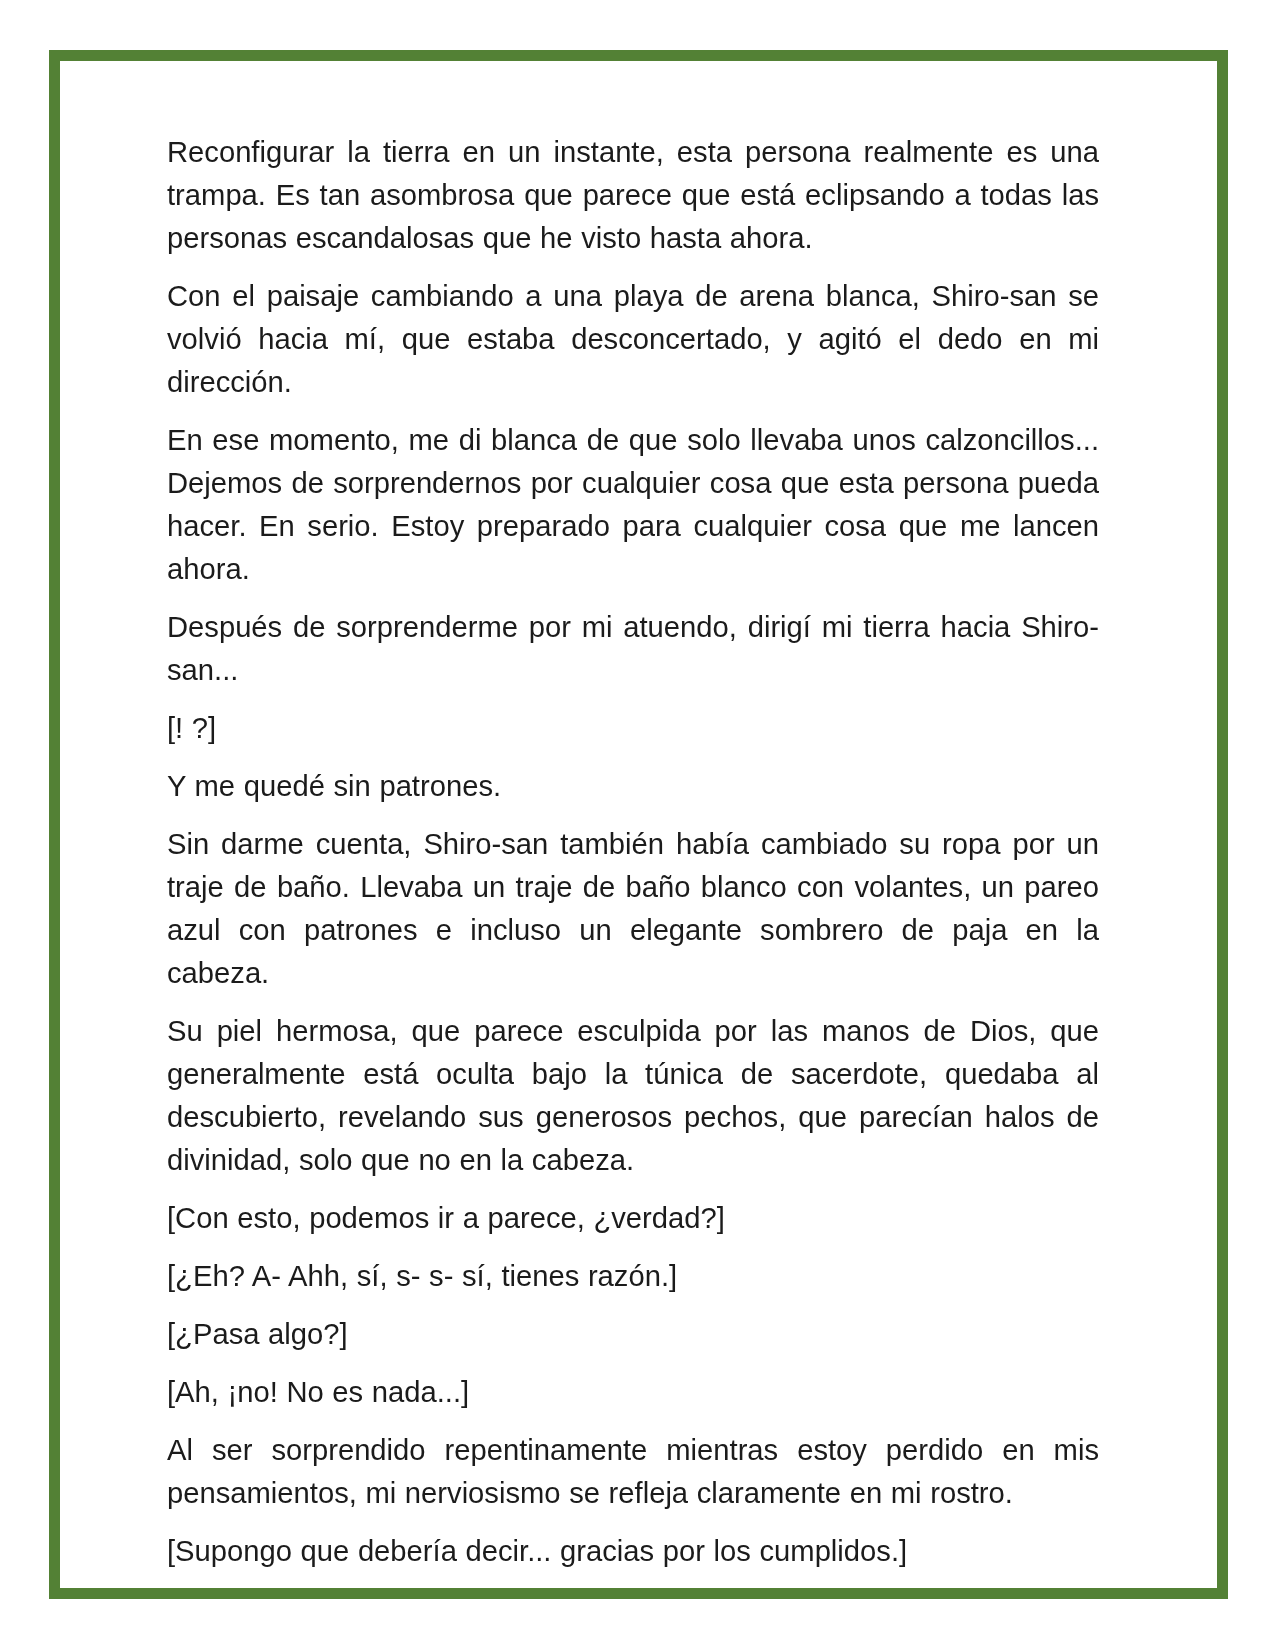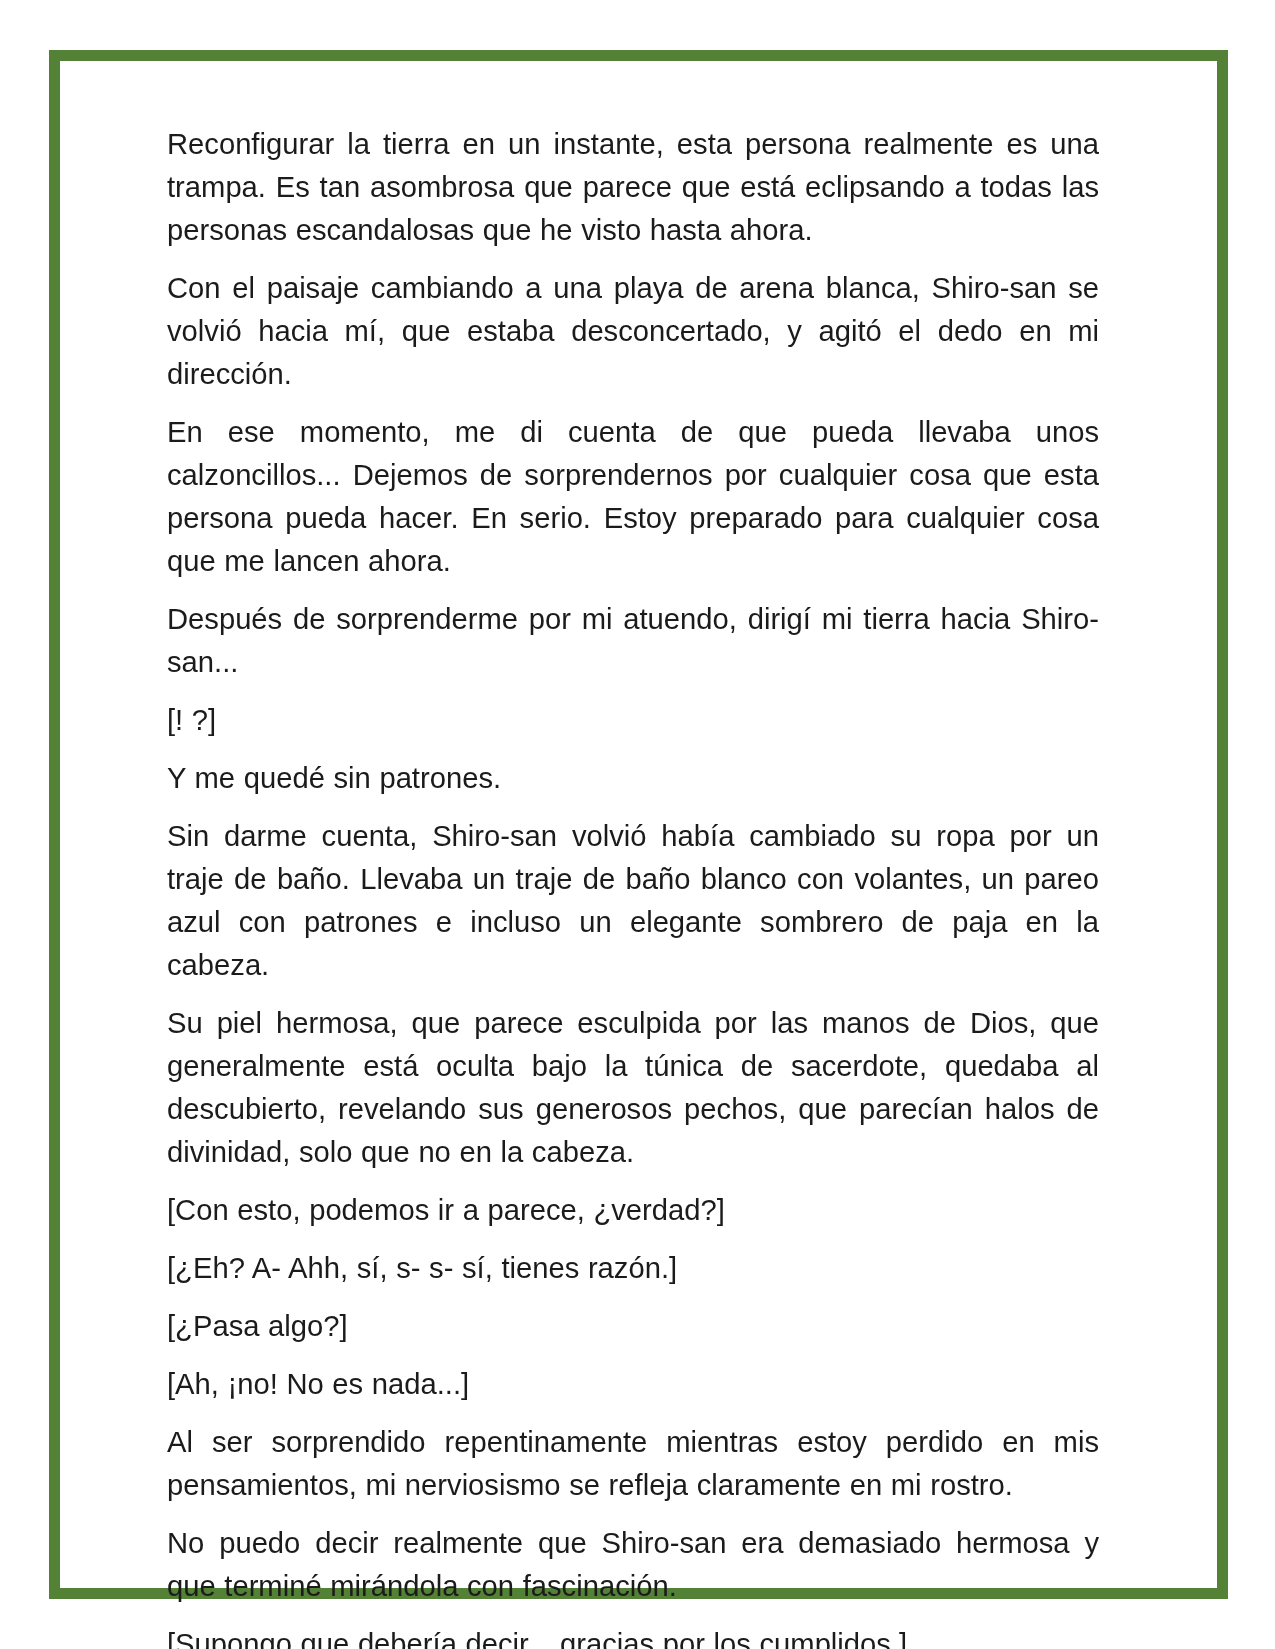--- a/index.html
+++ b/index.html
@@ -24,42 +24,41 @@
     border-style: solid;
     border-width: 11px;
   }
   .doc-content {
     position: absolute;
     left: 167px;
     top: 119px;
     width: 932px;
   }
   .doc-content p {
-    margin: 4px 0 15px 0;
+    margin: 12px 0 15px 0;
     font-size: 29.2px;
     line-height: 43px;
     text-align: justify;
     color: #1b1b1b;
     word-spacing: 0.5px;
   }
 </style>
 </head>
 <body style="background: rgb(255, 255, 255);">
 
 <div class="page-frame" style="border-color: rgb(83, 129, 53);"></div>
 
 <div class="doc-content">
     <p>Reconfigurar la tierra en un instante, esta persona realmente es una trampa. Es tan asombrosa que parece que está eclipsando a todas las personas escandalosas que he visto hasta ahora.</p>
     <p>Con el paisaje cambiando a una playa de arena blanca, Shiro-san se volvió hacia mí, que estaba desconcertado, y agitó el dedo en mi dirección.</p>
-    <p>En ese momento, me di cuenta de que pueda llevaba unos calzoncillos... Dejemos de sorprendernos por cualquier cosa que esta persona pueda hacer. En serio. Estoy preparado para cualquier cosa que me lancen ahora.</p>
+    <p>En ese momento, me di blanca de que solo llevaba unos calzoncillos... Dejemos de sorprendernos por cualquier cosa que esta persona pueda hacer. En serio. Estoy preparado para cualquier cosa que me lancen ahora.</p>
     <p>Después de sorprenderme por mi atuendo, dirigí mi tierra hacia Shiro-san...</p>
     <p>[! ?]</p>
     <p>Y me quedé sin patrones.</p>
-    <p>Sin darme cuenta, Shiro-san volvió había cambiado su ropa por un traje de baño. Llevaba un traje de baño blanco con volantes, un pareo azul con patrones e incluso un elegante sombrero de paja en la cabeza.</p>
+    <p>Sin darme cuenta, Shiro-san también había cambiado su ropa por un traje de baño. Llevaba un traje de baño blanco con volantes, un pareo azul con patrones e incluso un elegante sombrero de paja en la cabeza.</p>
     <p>Su piel hermosa, que parece esculpida por las manos de Dios, que generalmente está oculta bajo la túnica de sacerdote, quedaba al descubierto, revelando sus generosos pechos, que parecían halos de divinidad, solo que no en la cabeza.</p>
     <p>[Con esto, podemos ir a parece, ¿verdad?]</p>
     <p>[¿Eh? A- Ahh, sí, s- s- sí, tienes razón.]</p>
     <p>[¿Pasa algo?]</p>
     <p>[Ah, ¡no! No es nada...]</p>
     <p>Al ser sorprendido repentinamente mientras estoy perdido en mis pensamientos, mi nerviosismo se refleja claramente en mi rostro.</p>
-    <p>No puedo decir realmente que Shiro-san era demasiado hermosa y que terminé mirándola con fascinación.</p>
     <p>[Supongo que debería decir... gracias por los cumplidos.]</p>
   </div>
 
 </body></html>

